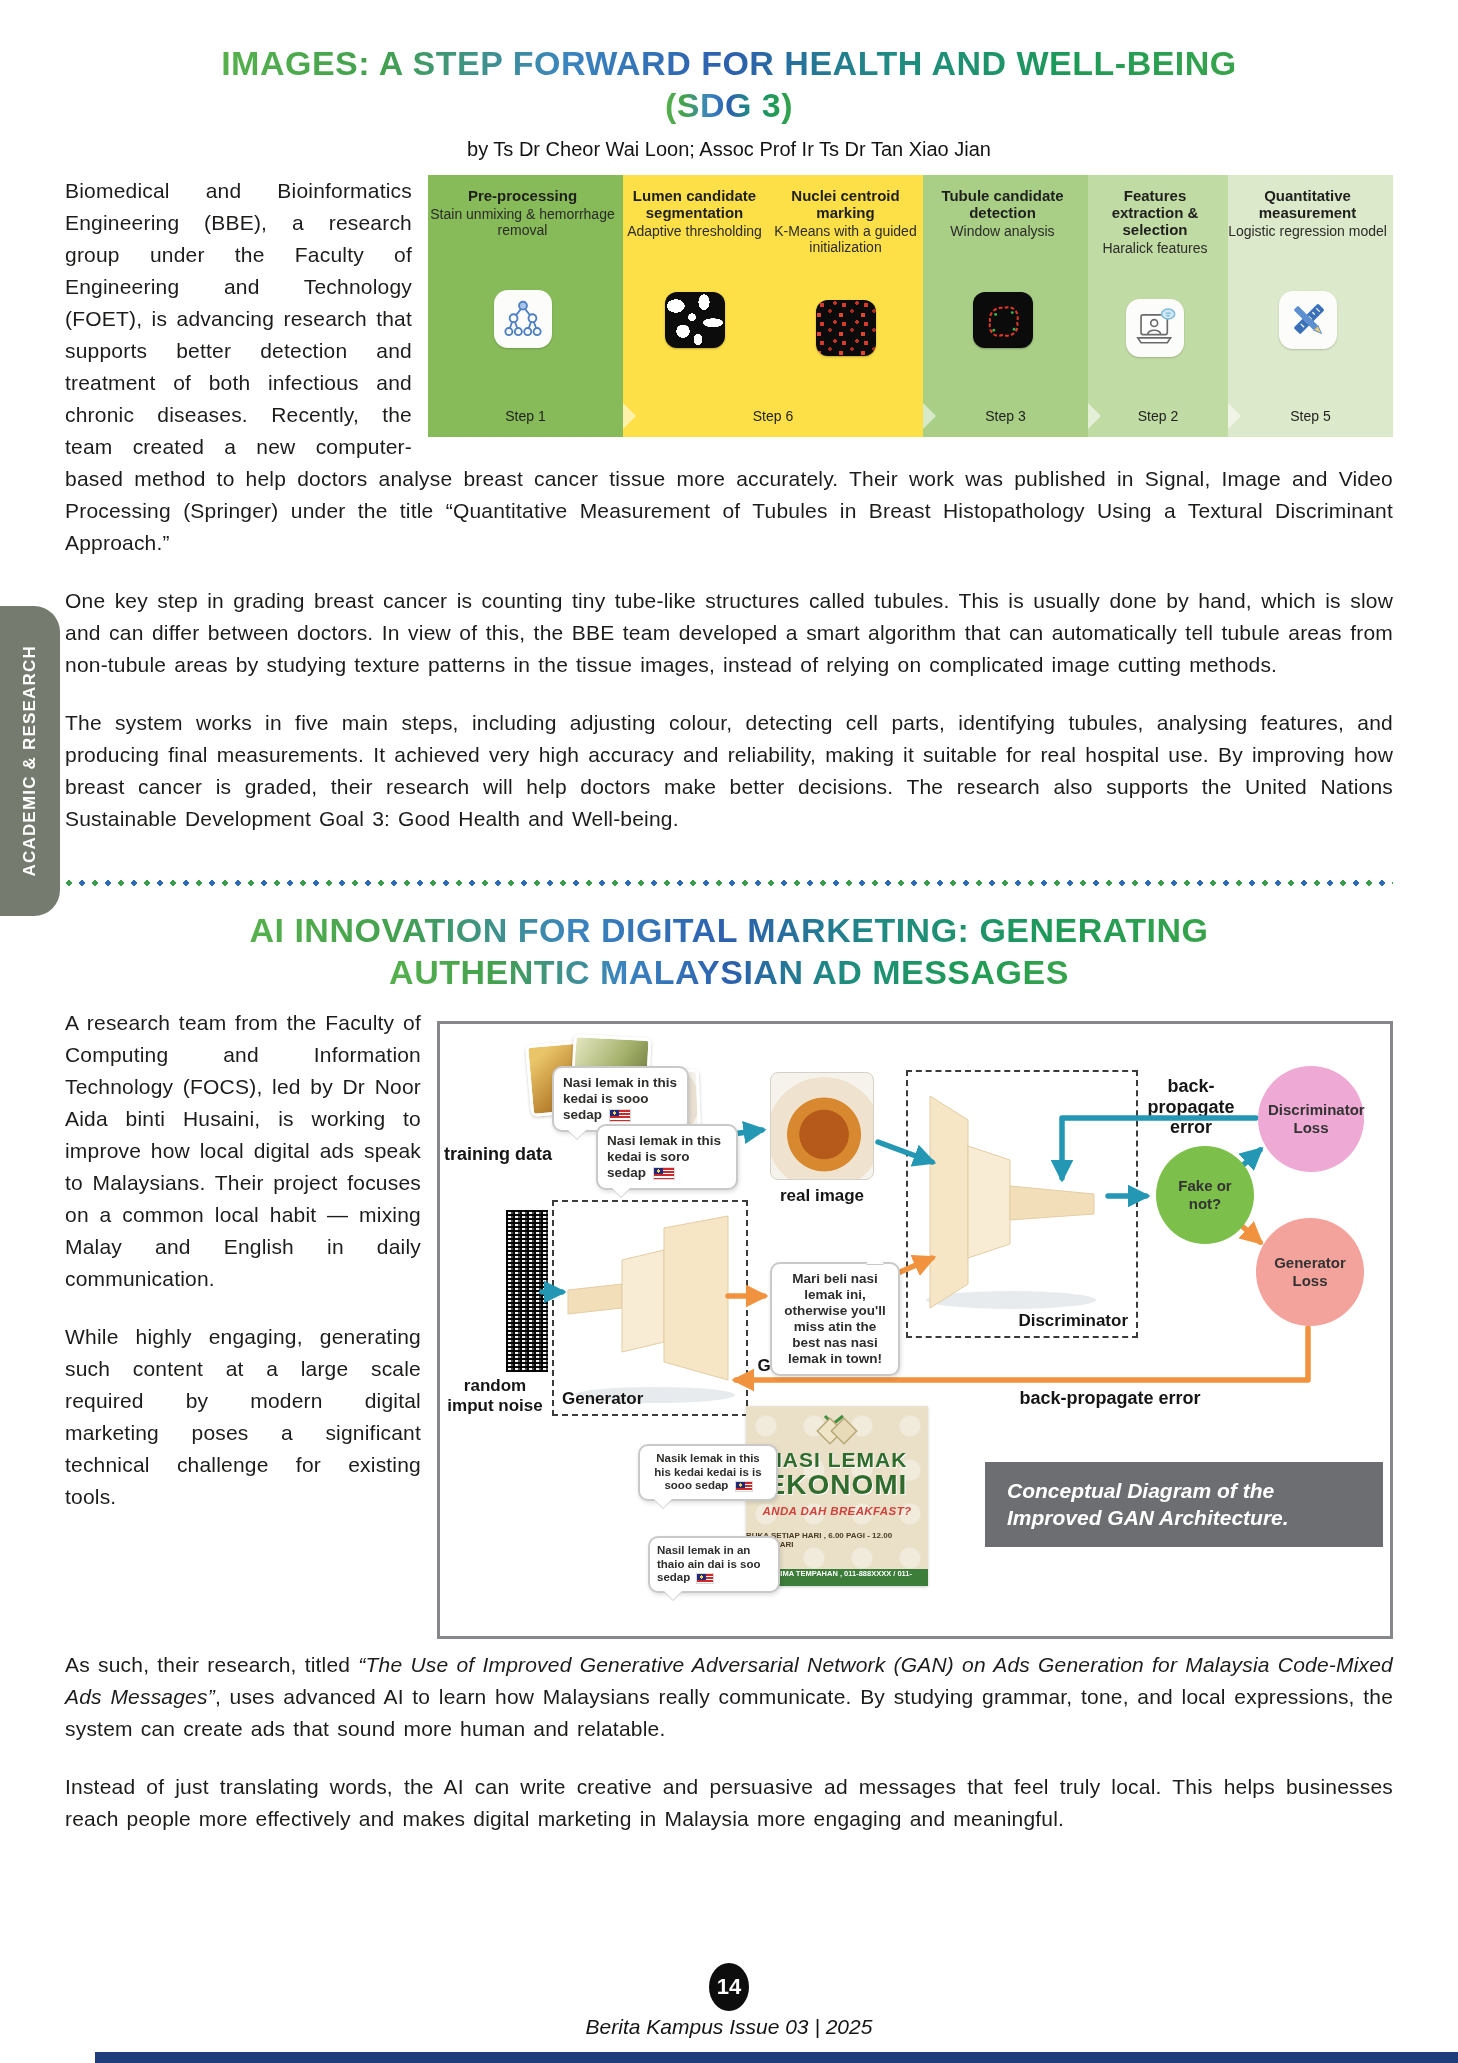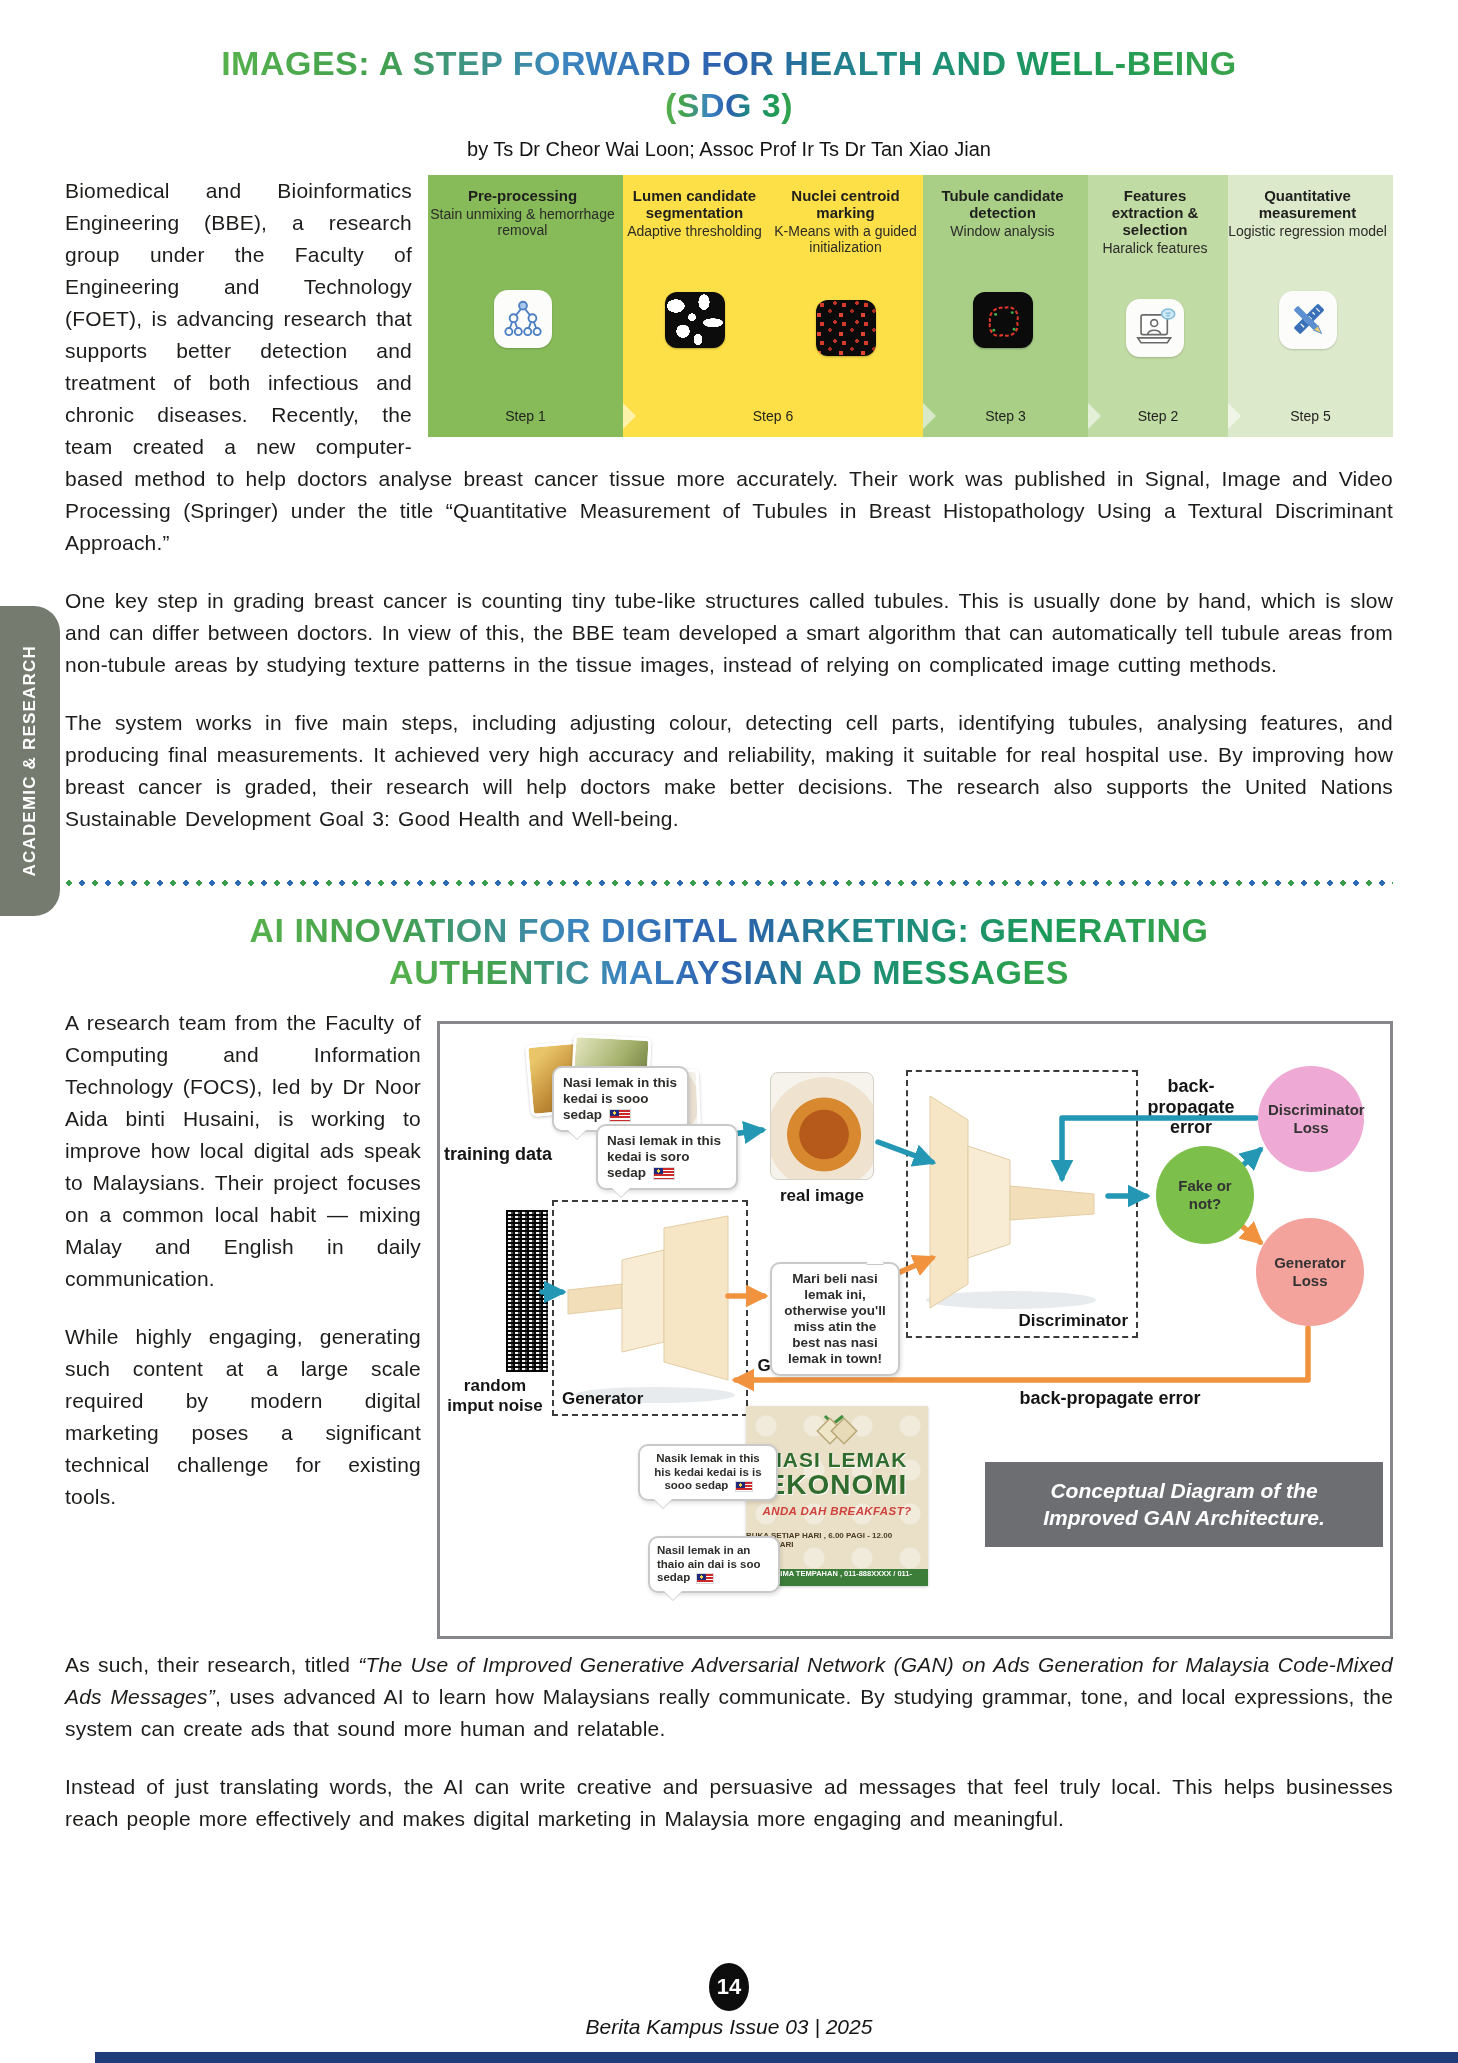--- a/index.html
+++ b/index.html
@@ -93,21 +93,21 @@
     background-size:48px 44px;display:flex;flex-direction:column;align-items:center;padding-top:6px;z-index:1;
     box-shadow:0 1px 3px rgba(0,0,0,.2);}
   .ad-t1{font-weight:900;font-size:21px;letter-spacing:1px;color:#2e6b2d;text-shadow:1px 1px 0 #fff;}
   .ad-t2{font-weight:900;font-size:28px;letter-spacing:1px;color:#2e6b2d;text-shadow:1px 1px 0 #fff;margin-top:-3px;}
   .ad-sub{font-weight:900;font-size:11.5px;color:#d0403c;margin-top:4px;letter-spacing:.4px;font-style:italic;}
   .ad-info{font-weight:bold;font-size:8px;color:#4a3b22;margin-top:14px;}
   .ad-bar{position:absolute;bottom:0;left:0;right:0;height:17px;background:#3c7d3a;color:#fff;font-weight:bold;font-size:7.5px;
     display:flex;align-items:center;justify-content:center;}
   .ad-bubble{font-size:11.5px;padding:6px 7px;}
   .caption-box{left:545px;top:438px;width:398px;background:#6d6e71;color:#fff;font-weight:bold;font-style:italic;
-    font-size:21px;line-height:1.3;text-align:center;padding:15px 22px;}
+    font-size:21px;line-height:1.3;text-align:left;padding:15px 22px;}
 
   
   .sidebar-tab{position:absolute;left:0;top:606px;width:60px;height:310px;background:#757b6f;
     border-radius:0 26px 26px 0;display:flex;align-items:center;justify-content:center;}
   .sidebar-tab span{writing-mode:vertical-rl;transform:rotate(180deg);color:#fff;font-weight:bold;font-size:17px;
     letter-spacing:1.2px;white-space:nowrap;}
 
   
   .footer{position:absolute;left:0;right:0;bottom:24px;text-align:center;}
   .page-badge{display:inline-flex;width:40px;height:48px;border-radius:50%;background:#0d0d0d;color:#fff;

